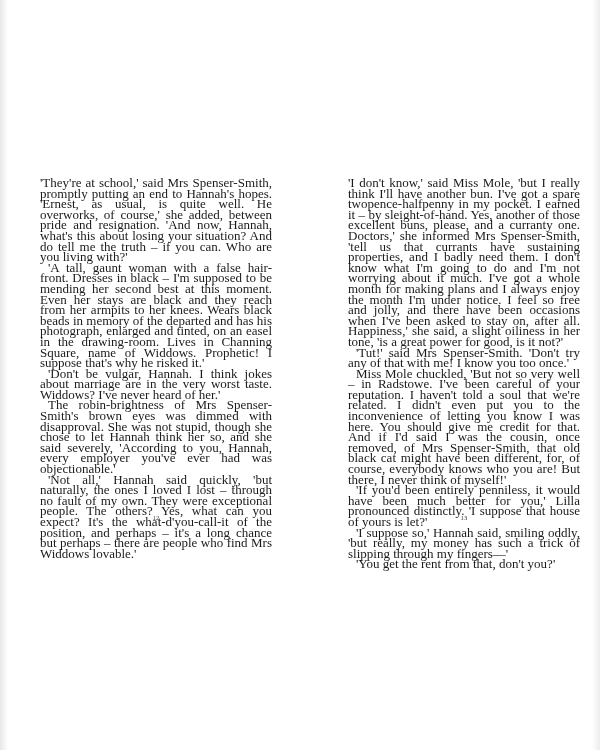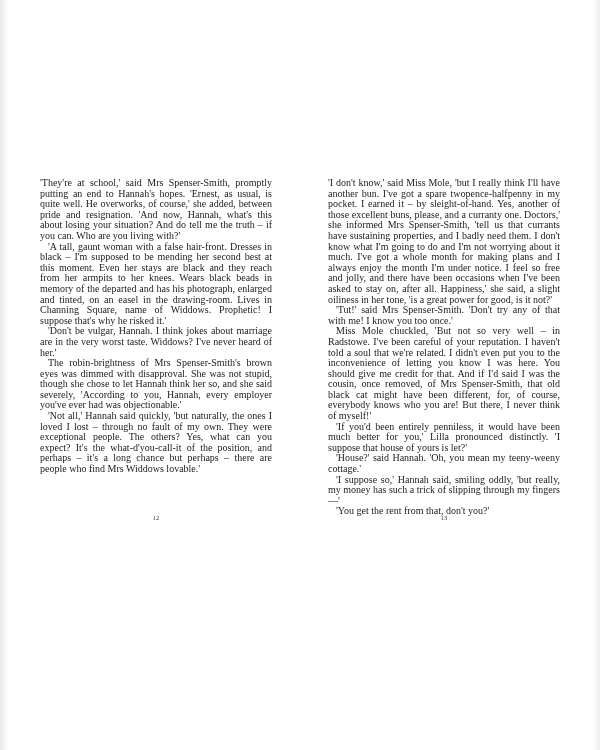--- a/index.html
+++ b/index.html
@@ -44,23 +44,23 @@
     width: 600px;
     height: 400px;
     display: flex;
     justify-content: space-between;
   }
   .page-col {
     width: 232px;
     position: relative;
   }
   .page-col.left { margin-left: 40px; }
-  .page-col.right { margin-right: 40px; }
+  .page-col.right { margin-right: 20px; }
   .text-block {
-    font-size: 10px;
+    font-size: 13px;
     line-height: 10.6px;
     text-align: justify;
     text-justify: inter-word;
     hyphens: none;
   }
   .text-block p {
     margin: 0;
     text-indent: 8px;
   }
   .text-block p.noindent {
@@ -93,21 +93,20 @@
       </div>
       <div class="folio left-folio">12</div>
     </div>
 
     <div class="page-col right">
       <div class="text-block">
         <p class="noindent">'I don't know,' said Miss Mole, 'but I really think I'll have another bun. I've got a spare twopence-halfpenny in my pocket. I earned it – by sleight-of-hand. Yes, another of those excellent buns, please, and a curranty one. Doctors,' she informed Mrs Spenser-Smith, 'tell us that currants have sustaining properties, and I badly need them. I don't know what I'm going to do and I'm not worrying about it much. I've got a whole month for making plans and I always enjoy the month I'm under notice. I feel so free and jolly, and there have been occasions when I've been asked to stay on, after all. Happiness,' she said, a slight oiliness in her tone, 'is a great power for good, is it not?'</p>
         <p>'Tut!' said Mrs Spenser-Smith. 'Don't try any of that with me! I know you too once.'</p>
         <p>Miss Mole chuckled, 'But not so very well – in Radstowe. I've been careful of your reputation. I haven't told a soul that we're related. I didn't even put you to the inconvenience of letting you know I was here. You should give me credit for that. And if I'd said I was the cousin, once removed, of Mrs Spenser-Smith, that old black cat might have been different, for, of course, everybody knows who you are! But there, I never think of myself!'</p>
         <p>'If you'd been entirely penniless, it would have been much better for you,' Lilla pronounced distinctly. 'I suppose that house of yours is let?'</p>
-        <p>'House?' said Hannah. 'Oh, you mean my teeny-weeny cottage.'</p>
         <p>'I suppose so,' Hannah said, smiling oddly, 'but really, my money has such a trick of slipping through my fingers—'</p>
         <p>'You get the rent from that, don't you?'</p>
       </div>
       <div class="folio right-folio">13</div>
     </div>
 
   </div>
 </div>
 
 </body></html>

